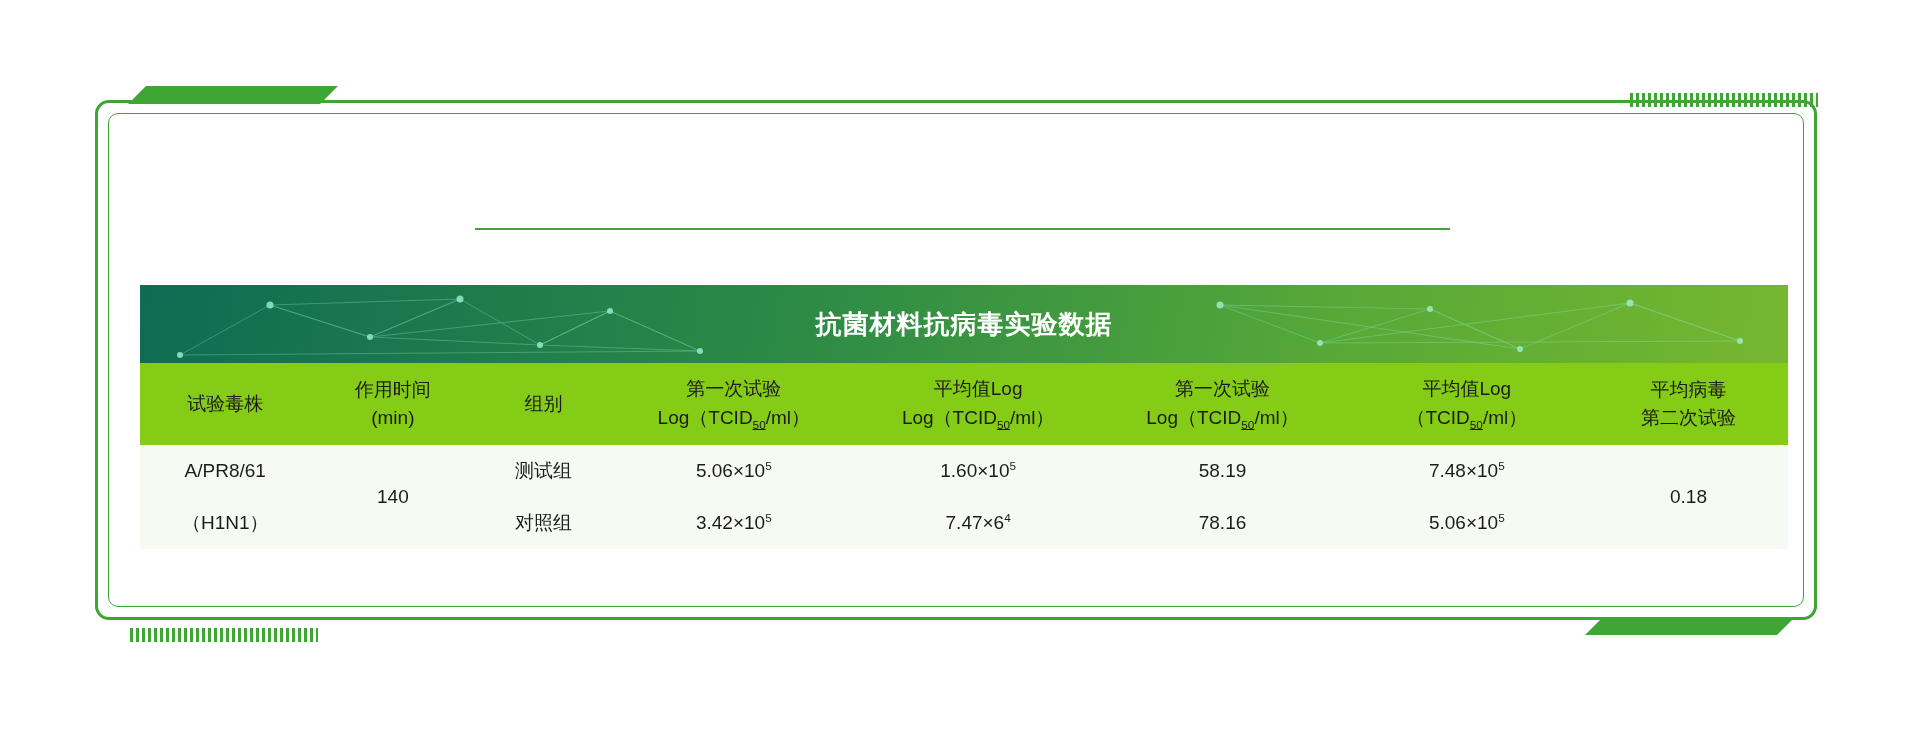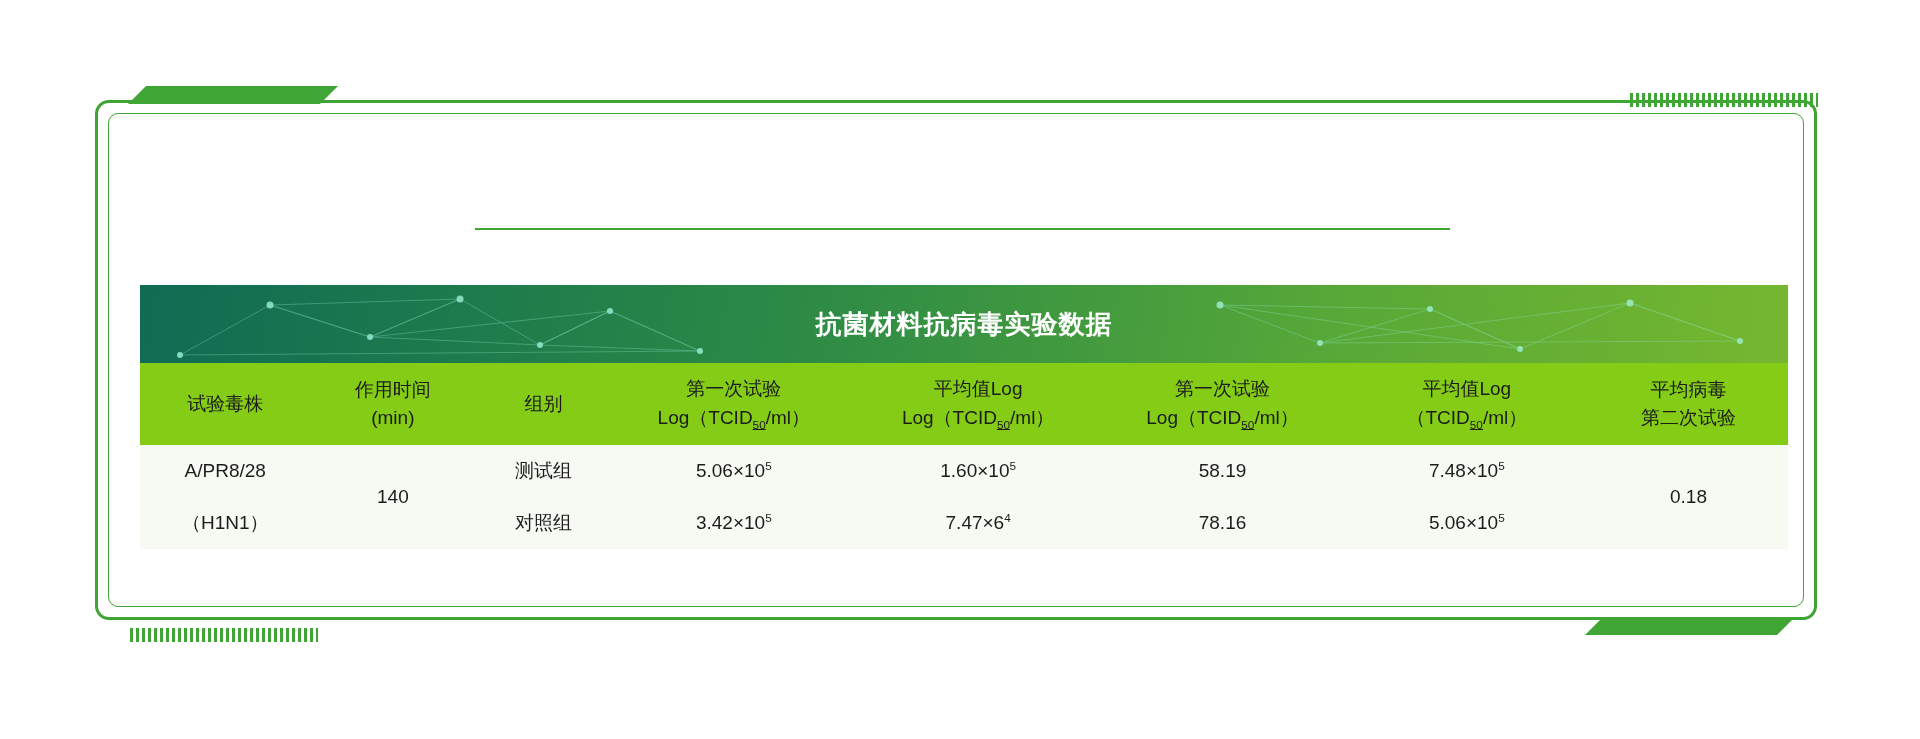--- a/index.html
+++ b/index.html
@@ -260,21 +260,21 @@
             <div class="nowrap">（TCID<sub>50</sub>/ml）</div>
           </th>
           <th>
             <div>平均病毒</div>
             <div>第二次试验</div>
           </th>
         </tr>
       </thead>
       <tbody>
         <tr>
-          <td class="sep-top">A/PR8/28</td>
+          <td class="sep-top">A/PR8/61</td>
           <td class="sep-top" rowspan="2">140</td>
           <td class="sep-top row-sep">测试组</td>
           <td class="sep-top row-sep">
             <span>5.06×10</span><sup>5</sup>
           </td>
           <td class="sep-top row-sep">
             <span>1.60×10</span><sup>5</sup>
           </td>
           <td class="sep-top row-sep">58.19</td>
           <td class="sep-top row-sep">

